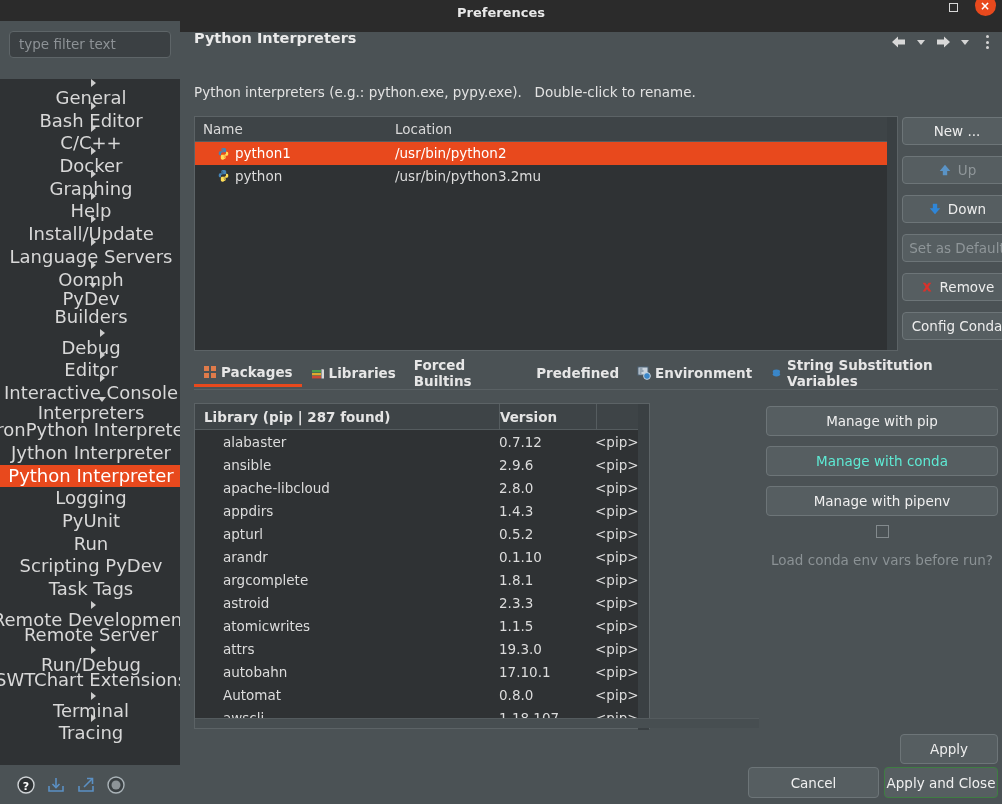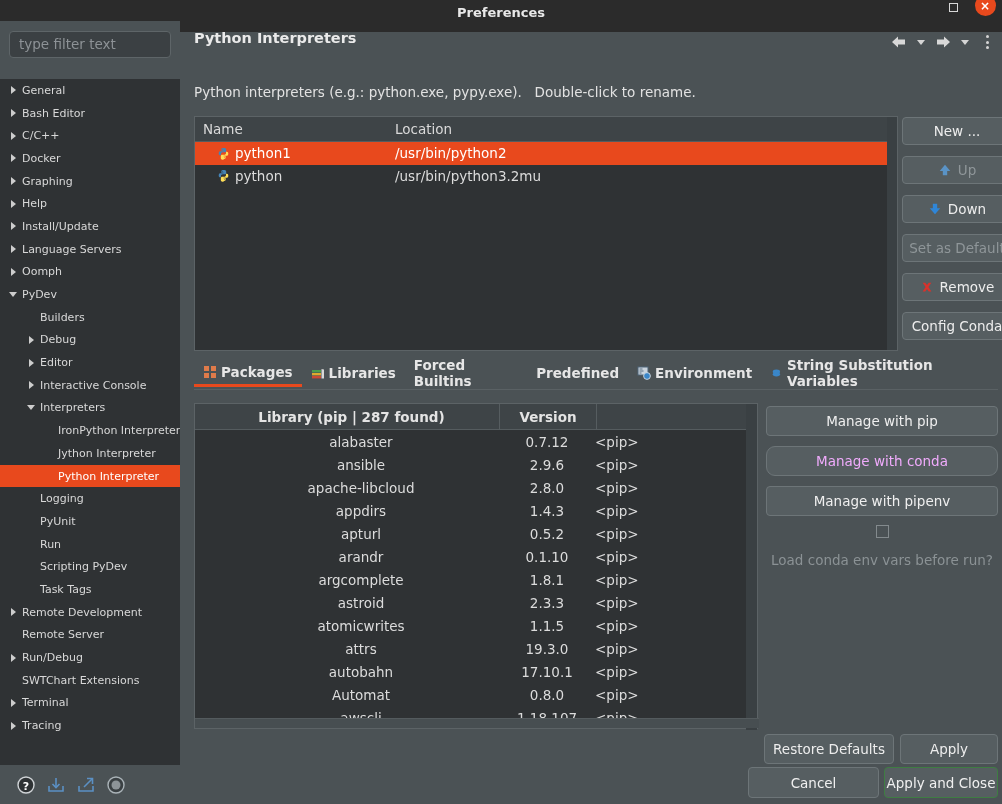--- a/index.html
+++ b/index.html
@@ -52,21 +52,21 @@
     border: 1px solid #5e6568; border-radius: 4px;
     color: #8d9296; font-size: 13.5px;
     padding: 0 9px; line-height: 25px;
   }
   .tree {
     position: absolute; left: 0; top: 58px; width: 180px; height: 686px;
     background: #2f3234; overflow: hidden;
   }
   .tnode {
     height: 22.7px; display: flex; align-items: center;
-    color: #d8d8d8; font-size: 11px; white-space: nowrap;
+    color: #d8d8d8; font-size: 18px; white-space: nowrap; flex-direction: column;
   }
   .tnode.sel { background: #e8491d; color: #ffffff; }
   .tw {
     width: 14px; min-width: 14px; display: flex; align-items: center; justify-content: center;
   }
   .tw .arr-r {
     width: 0; height: 0; border-left: 5px solid #cdcdcd;
     border-top: 4px solid transparent; border-bottom: 4px solid transparent;
   }
   .tw .arr-d {
@@ -144,22 +144,22 @@
     padding: 0 9px; font-size: 13.5px; font-weight: bold; color: #e6e6e6;
   }
   .tab.active { border-bottom: 3px solid #e8491d; }
   .tab .tic { width: 14px; height: 14px; display: block; }
   .tabsline {
     position: absolute; left: 14px; top: 368px; width: 804px; height: 1px; background: #5a6164;
   }
 
   
   .pkg {
-    position: absolute; left: 14px; top: 382px; width: 564px; height: 326px;
-    background: #2f3234; border: 1px solid #5c6366; text-align: center;
+    position: absolute; left: 14px; top: 382px; width: 456px; height: 326px;
+    background: #2f3234; border: 1px solid #5c6366;
   }
   .phead { height: 26px; background: #3e4447; display: flex; align-items: center;
            border-bottom: 1px solid #555c5f; }
   .phead .h1 { width: 304px; padding-left: 9px; font-size: 13.5px; font-weight: bold; color: #e4e4e4; }
   .phead .h2 { width: 96px; font-size: 13.5px; font-weight: bold; color: #e4e4e4; }
   .phead .sep { width: 1px; height: 26px; background: #565d60; }
   .prow { height: 23px; display: flex; align-items: center; font-size: 13.5px; color: #dcdcdc; }
   .prow .p1 { width: 304px; padding-left: 28px; }
   .prow .p2 { width: 96px; }
   .prow .p3 { }
@@ -172,21 +172,21 @@
   }
   .pclip { position: absolute; left: 0; top: 26px; width: 553px; height: 290px; overflow: hidden; }
 
   .mgbtns { position: absolute; left: 586px; top: 385px; width: 232px; }
   .mbtn {
     width: 232px; height: 30px; margin-bottom: 10px;
     background: #565e61; border: 1px solid #6d7578; border-radius: 4px;
     color: #efefef; font-size: 13.5px;
     display: flex; align-items: center; justify-content: center;
   }
-  .mbtn.dis { color: #f0abfc; border-radius: 9px; }
+  .mbtn.dis { color: #5eead4; }
   .chkrow { display: flex; align-items: center; gap: 14px; margin-top: -1px; flex-direction: column; }
   .chkbox { width: 13px; height: 13px; border: 1px solid #838a8d; background: #4b5255; display: block; }
   .chklbl { font-size: 13.5px; color: #8b9295; }
 
   
   .btmrow1 { position: absolute; left: 0; top: 694px; width: 822px; height: 40px; }
   .bbtn {
     position: absolute; height: 30px; background: #565e61;
     border: 1px solid #6d7578; border-radius: 4px;
     color: #ededed; font-size: 13.5px;
@@ -624,21 +624,20 @@
         <div class="mbtn">Manage with pip</div>
         <div class="mbtn dis">Manage with conda</div>
         <div class="mbtn">Manage with pipenv</div>
         <div class="chkrow">
           <span class="chkbox"></span>
           <span class="chklbl">Load conda env vars before run?</span>
         </div>
       </div>
 
     <div class="btmrow1">
-      <div class="bbtn" id="btn-restore">Restore Defaults</div>
       <div class="bbtn" id="btn-apply">Apply</div>
     </div>
   </div>
 
   <div class="dlgfoot">
     <div class="fbtn" id="btn-cancel">Cancel</div>
     <div class="fbtn" id="btn-applyclose">Apply and Close</div>
   </div>
 
 </div>

